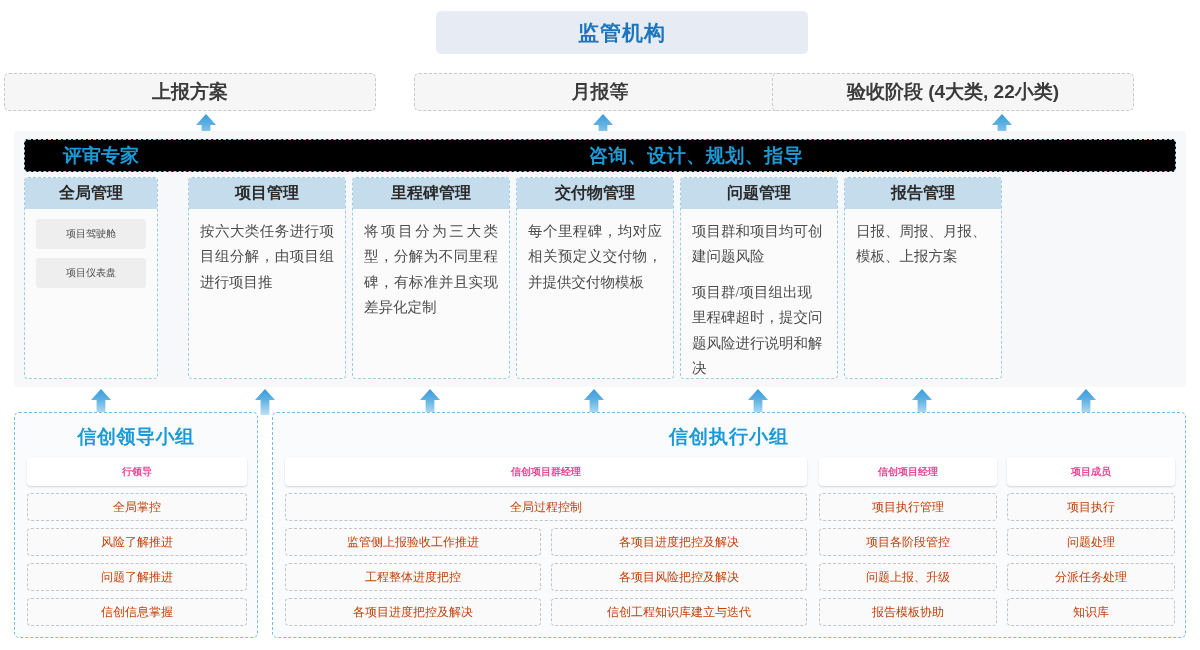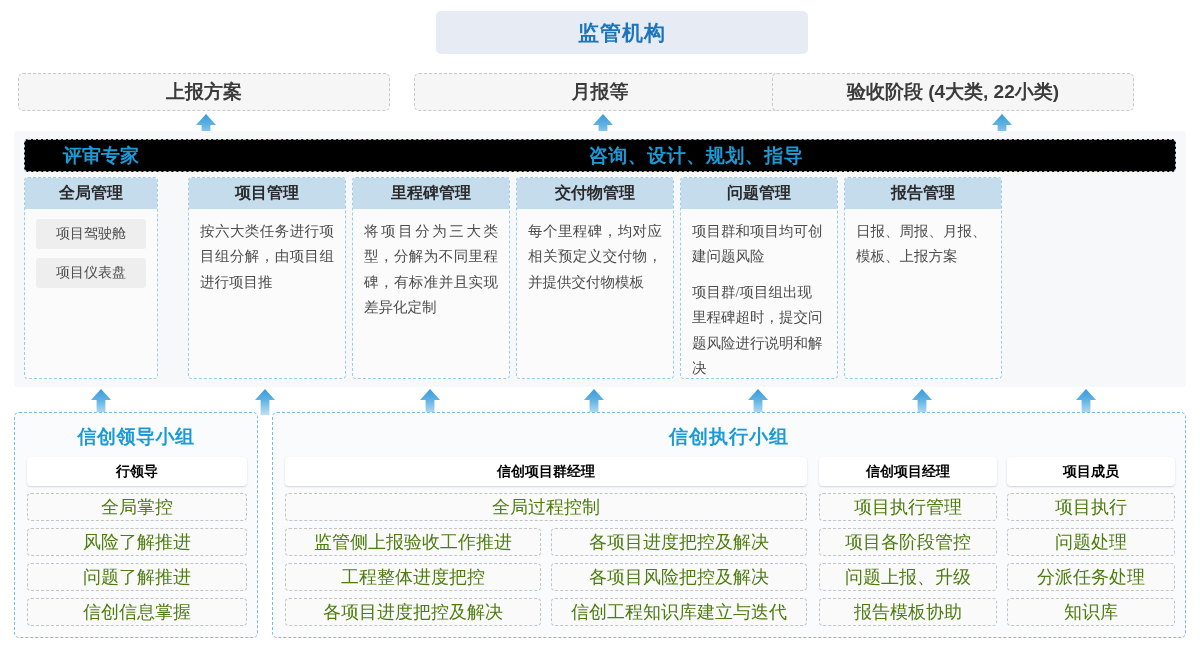--- a/index.html
+++ b/index.html
@@ -20,21 +20,21 @@
   }
 
   
   .report-row { position: absolute; left: 0; top: 73px; width: 1200px; height: 38px; }
   .report-box {
     position: absolute; top: 0; height: 38px;
     background: #f6f6f6; border: 1px dashed #c9c9c9; border-radius: 5px;
     display: flex; align-items: center; justify-content: center;
     color: #3b3b3b; font-size: 19px; font-weight: bold;
   }
-  .report-box.b0 { left: 18px;  width: 372px; }
+  .report-box.b0 { left: 4px;  width: 372px; }
   .report-box.b1 { left: 414px; width: 372px; }
   .report-box.b2 { left: 772px; width: 362px; }
 
   
   .arrow {
     position: absolute; width: 20px; height: 26px;
     background: linear-gradient(to bottom, #3a9ad9 0%, #63b4e3 45%, #bfe0f4 100%);
     -webkit-clip-path: polygon(50% 0%, 100% 42%, 72% 42%, 72% 100%, 28% 100%, 28% 42%, 0% 42%);
     clip-path: polygon(50% 0%, 100% 42%, 72% 42%, 72% 100%, 28% 100%, 28% 42%, 0% 42%);
   }
@@ -74,21 +74,21 @@
   }
   .card-body { padding: 10px 11px 0 11px; }
   .card-para {
     color: #4c4c4c; font-size: 14.5px; line-height: 1.75;
     text-align: justify; text-align-last: left; margin-bottom: 10px; font-family: Liberation Serif, serif;
   }
   .card-para.plain { text-align: left; }
   .pill {
     background: #eeeeee; border-radius: 3px; height: 30px;
     display: flex; align-items: center; justify-content: center;
-    color: #4c4c4c; font-size: 14px; margin-bottom: 9px;
+    color: #4c4c4c; font-size: 10px; margin-bottom: 9px;
   }
 
   
   .bottom-wrap { position: absolute; left: 14px; top: 412px; width: 1172px; height: 226px; }
   .group {
     position: absolute; top: 0; height: 226px;
     border: 1px dashed #79bbe6; border-radius: 5px;
     background: #fafbfc;
   }
   .group.leader { left: 0px;   width: 244px; }
@@ -98,27 +98,27 @@
     text-align: center; color: #1c9ad6;
     font-size: 19px; font-weight: bold; margin-top: 11px; letter-spacing: .5px;
   }
   .group.exec .group-title { letter-spacing: 1px; }
 
   .role-col { position: absolute; top: 44px; }
   .role-head {
     height: 29px; background: #ffffff; border-radius: 4px;
     box-shadow: 0 1px 2px rgba(0,0,0,.16);
     display: flex; align-items: center; justify-content: center;
-    color: #000000; font-size: 14px; font-weight: bold;
+    color: #ec4899; font-size: 10px; font-weight: bold;
   }
   .role-item {
     height: 28px; margin-top: 7px;
     border: 1px dashed #c4c4c4; border-radius: 4px; background: #fafafa;
     display: flex; align-items: center; justify-content: center;
-    color: #4d7c0f; font-size: 18px;
+    color: #c2410c; font-size: 12px;
   }
   .sub-cols { display: flex; gap: 10px; margin-top: 7px; }
   .sub-cols > div { flex: 1; }
   .sub-cols .role-item { margin-top: 0; margin-bottom: 7px; }
 </style>
 </head>
 <body>
 
 <div id="root">
 

